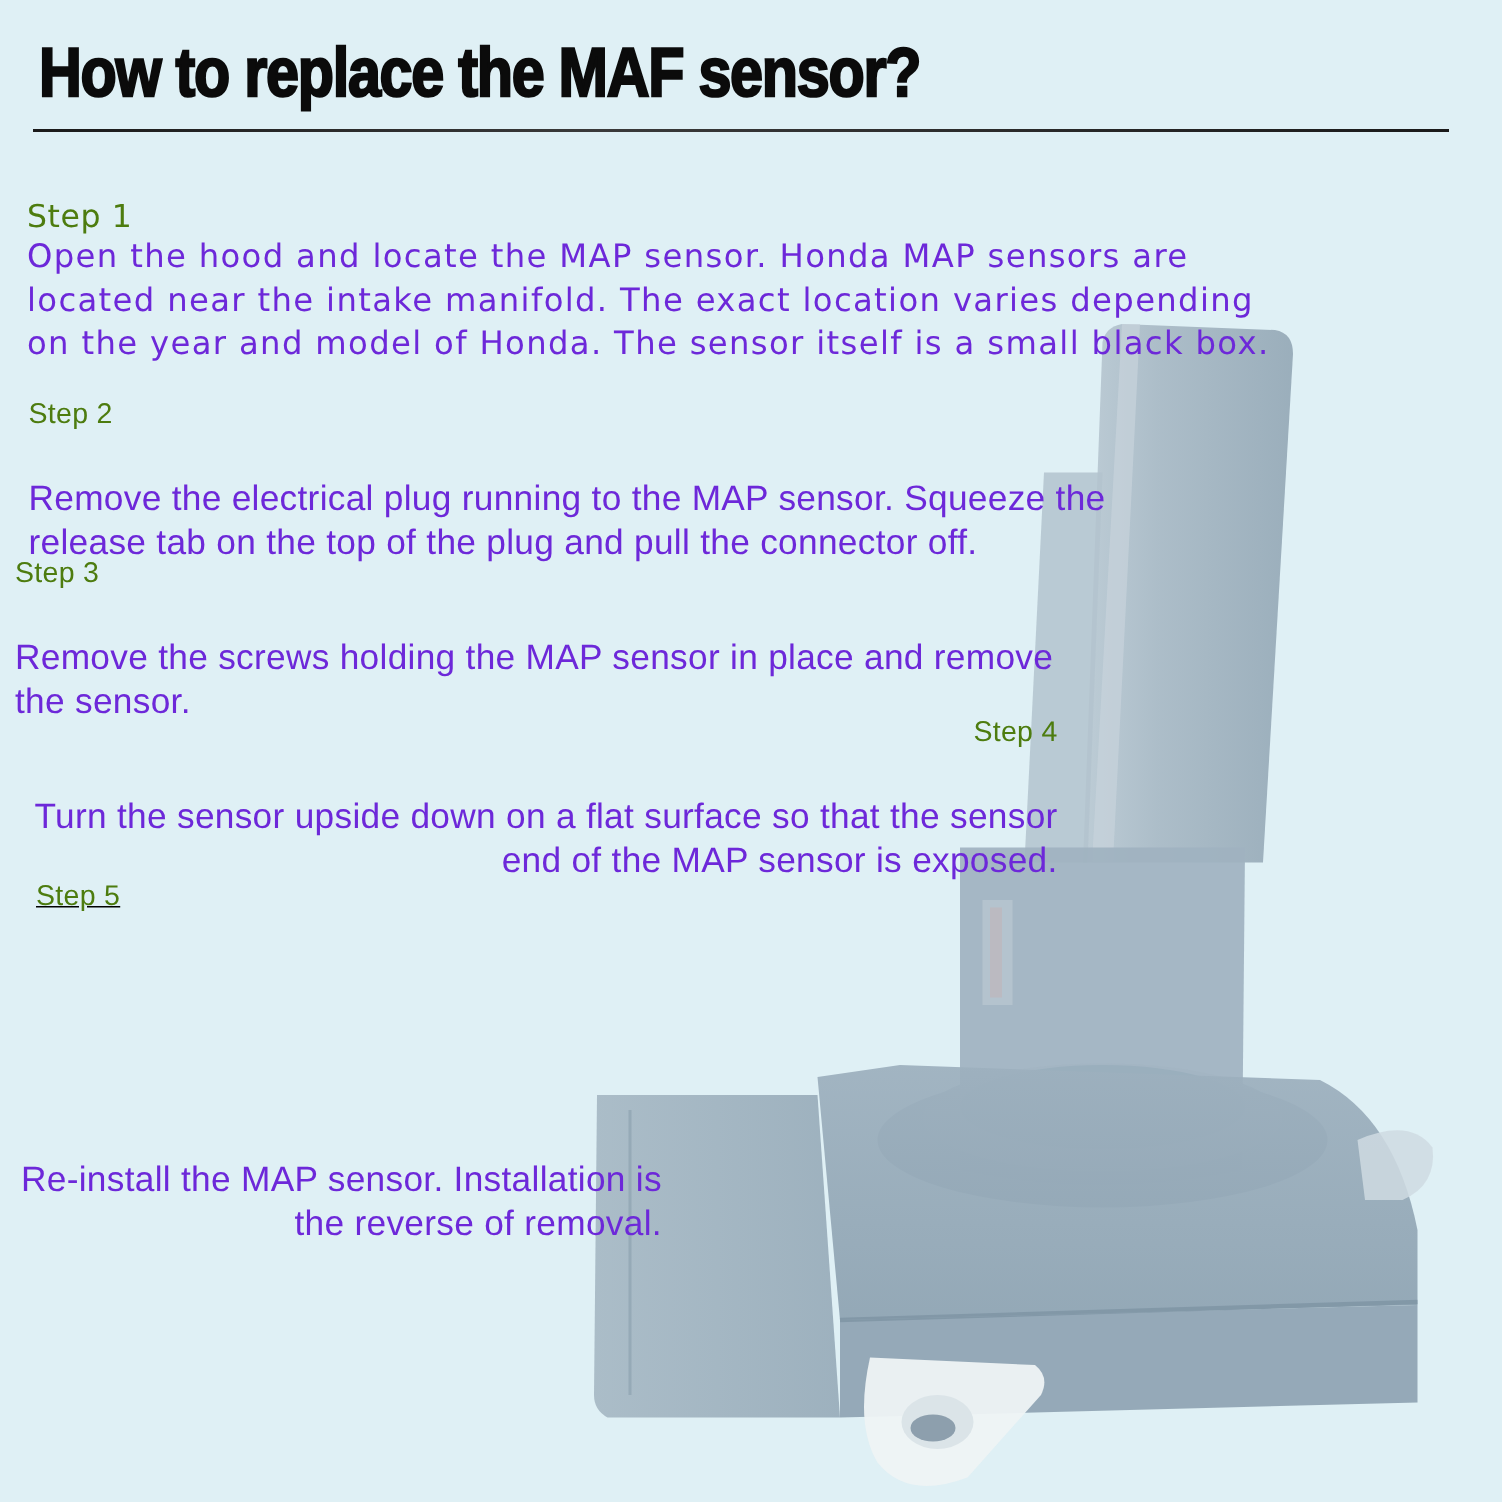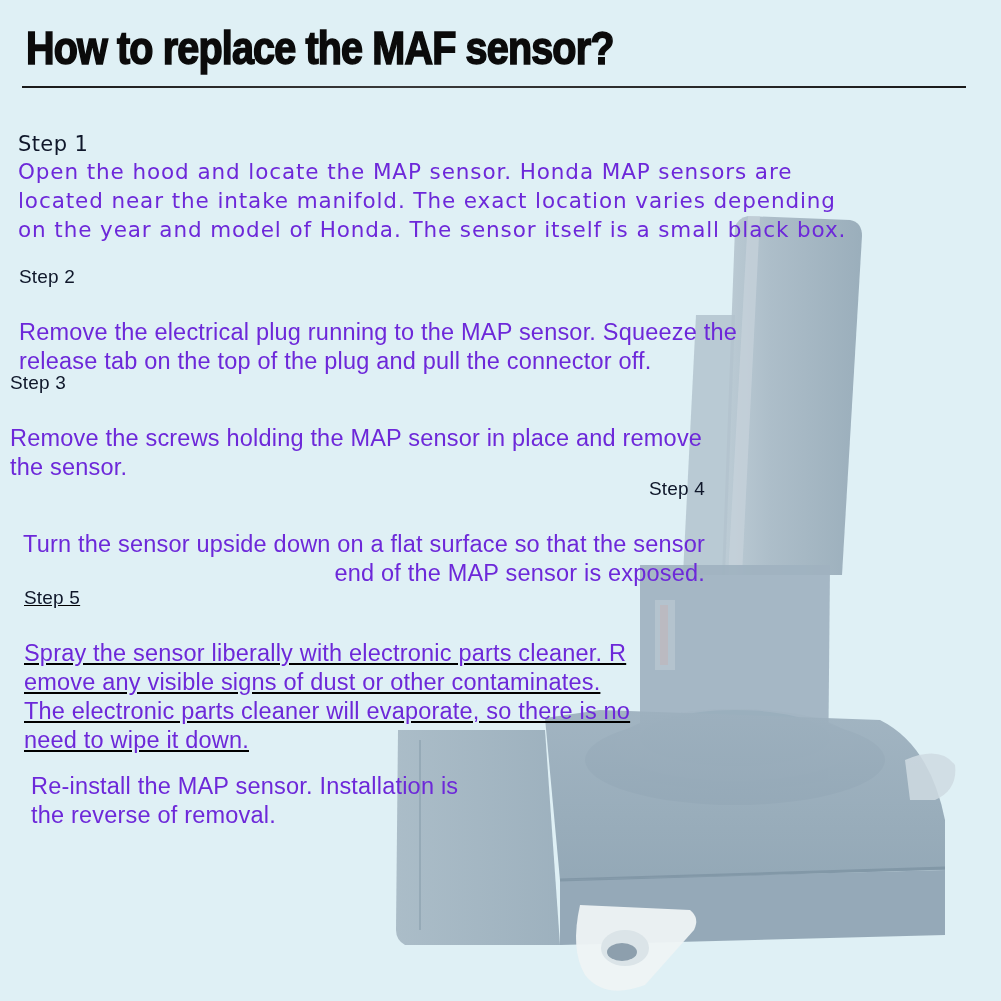--- a/index.html
+++ b/index.html
@@ -54,21 +54,21 @@
       height: 1001px;
       pointer-events: none;
     }
 
     
     .step {
       position: absolute;
       z-index: 2;
     }
     .step-heading {
-      color: #0f172a;
+      color: #4d7c0f;
       font-size: 21px;
       line-height: 26px;
       letter-spacing: 0.4px;
     }
     .step-body {
       color: #6d28d9;
       font-size: 21.5px;
       line-height: 29px;
       letter-spacing: 0.9px;
       white-space: pre-line;
@@ -83,21 +83,21 @@
       margin-top: 28px;
     }
     .narrow .step-heading {
       font-size: 19px;
     }
     #step1 { left: 18px; top: 131px; }
     #step2 { left: 19px; top: 264px; }
     #step3 { left: 10px; top: 370px; }
     #step4 { left: 23px; top: 476px; text-align: right; }
     #step5 { left: 24px; top: 585px; text-decoration: underline; }
-    #final { left: 31px; top: 744px; }
+    #final { left: 14px; top: 744px; text-align: right; }
   </style>
 </head>
 <body>
 
 <div class="page">
 
   <svg class="sensor" viewBox="0 0 1001 1001" xmlns="http://www.w3.org/2000/svg">
     <defs>
       <linearGradient id="stemGrad" x1="0" x2="1" y1="0" y2="0">
         <stop offset="0" stop-color="#b9c8d2"></stop>
@@ -164,24 +164,20 @@
   </div>
 
   <div class="step narrow" id="step4">
     <div class="step-heading">Step 4</div>
     <div class="step-body">Turn the sensor upside down on a flat surface so that the sensor
 end of the MAP sensor is exposed.</div>
   </div>
 
   <div class="step narrow" id="step5">
     <div class="step-heading">Step 5</div>
-    <div class="step-body">Spray the sensor liberally with electronic parts cleaner. R
-emove any visible signs of dust or other contaminates.
-The electronic parts cleaner will evaporate, so there is no
-need to wipe it down.</div>
   </div>
 
   <div class="step narrow" id="final">
     <div class="step-body">Re-install the MAP sensor. Installation is
 the reverse of removal.</div>
   </div>
 
 </div>
 
 </body></html>

